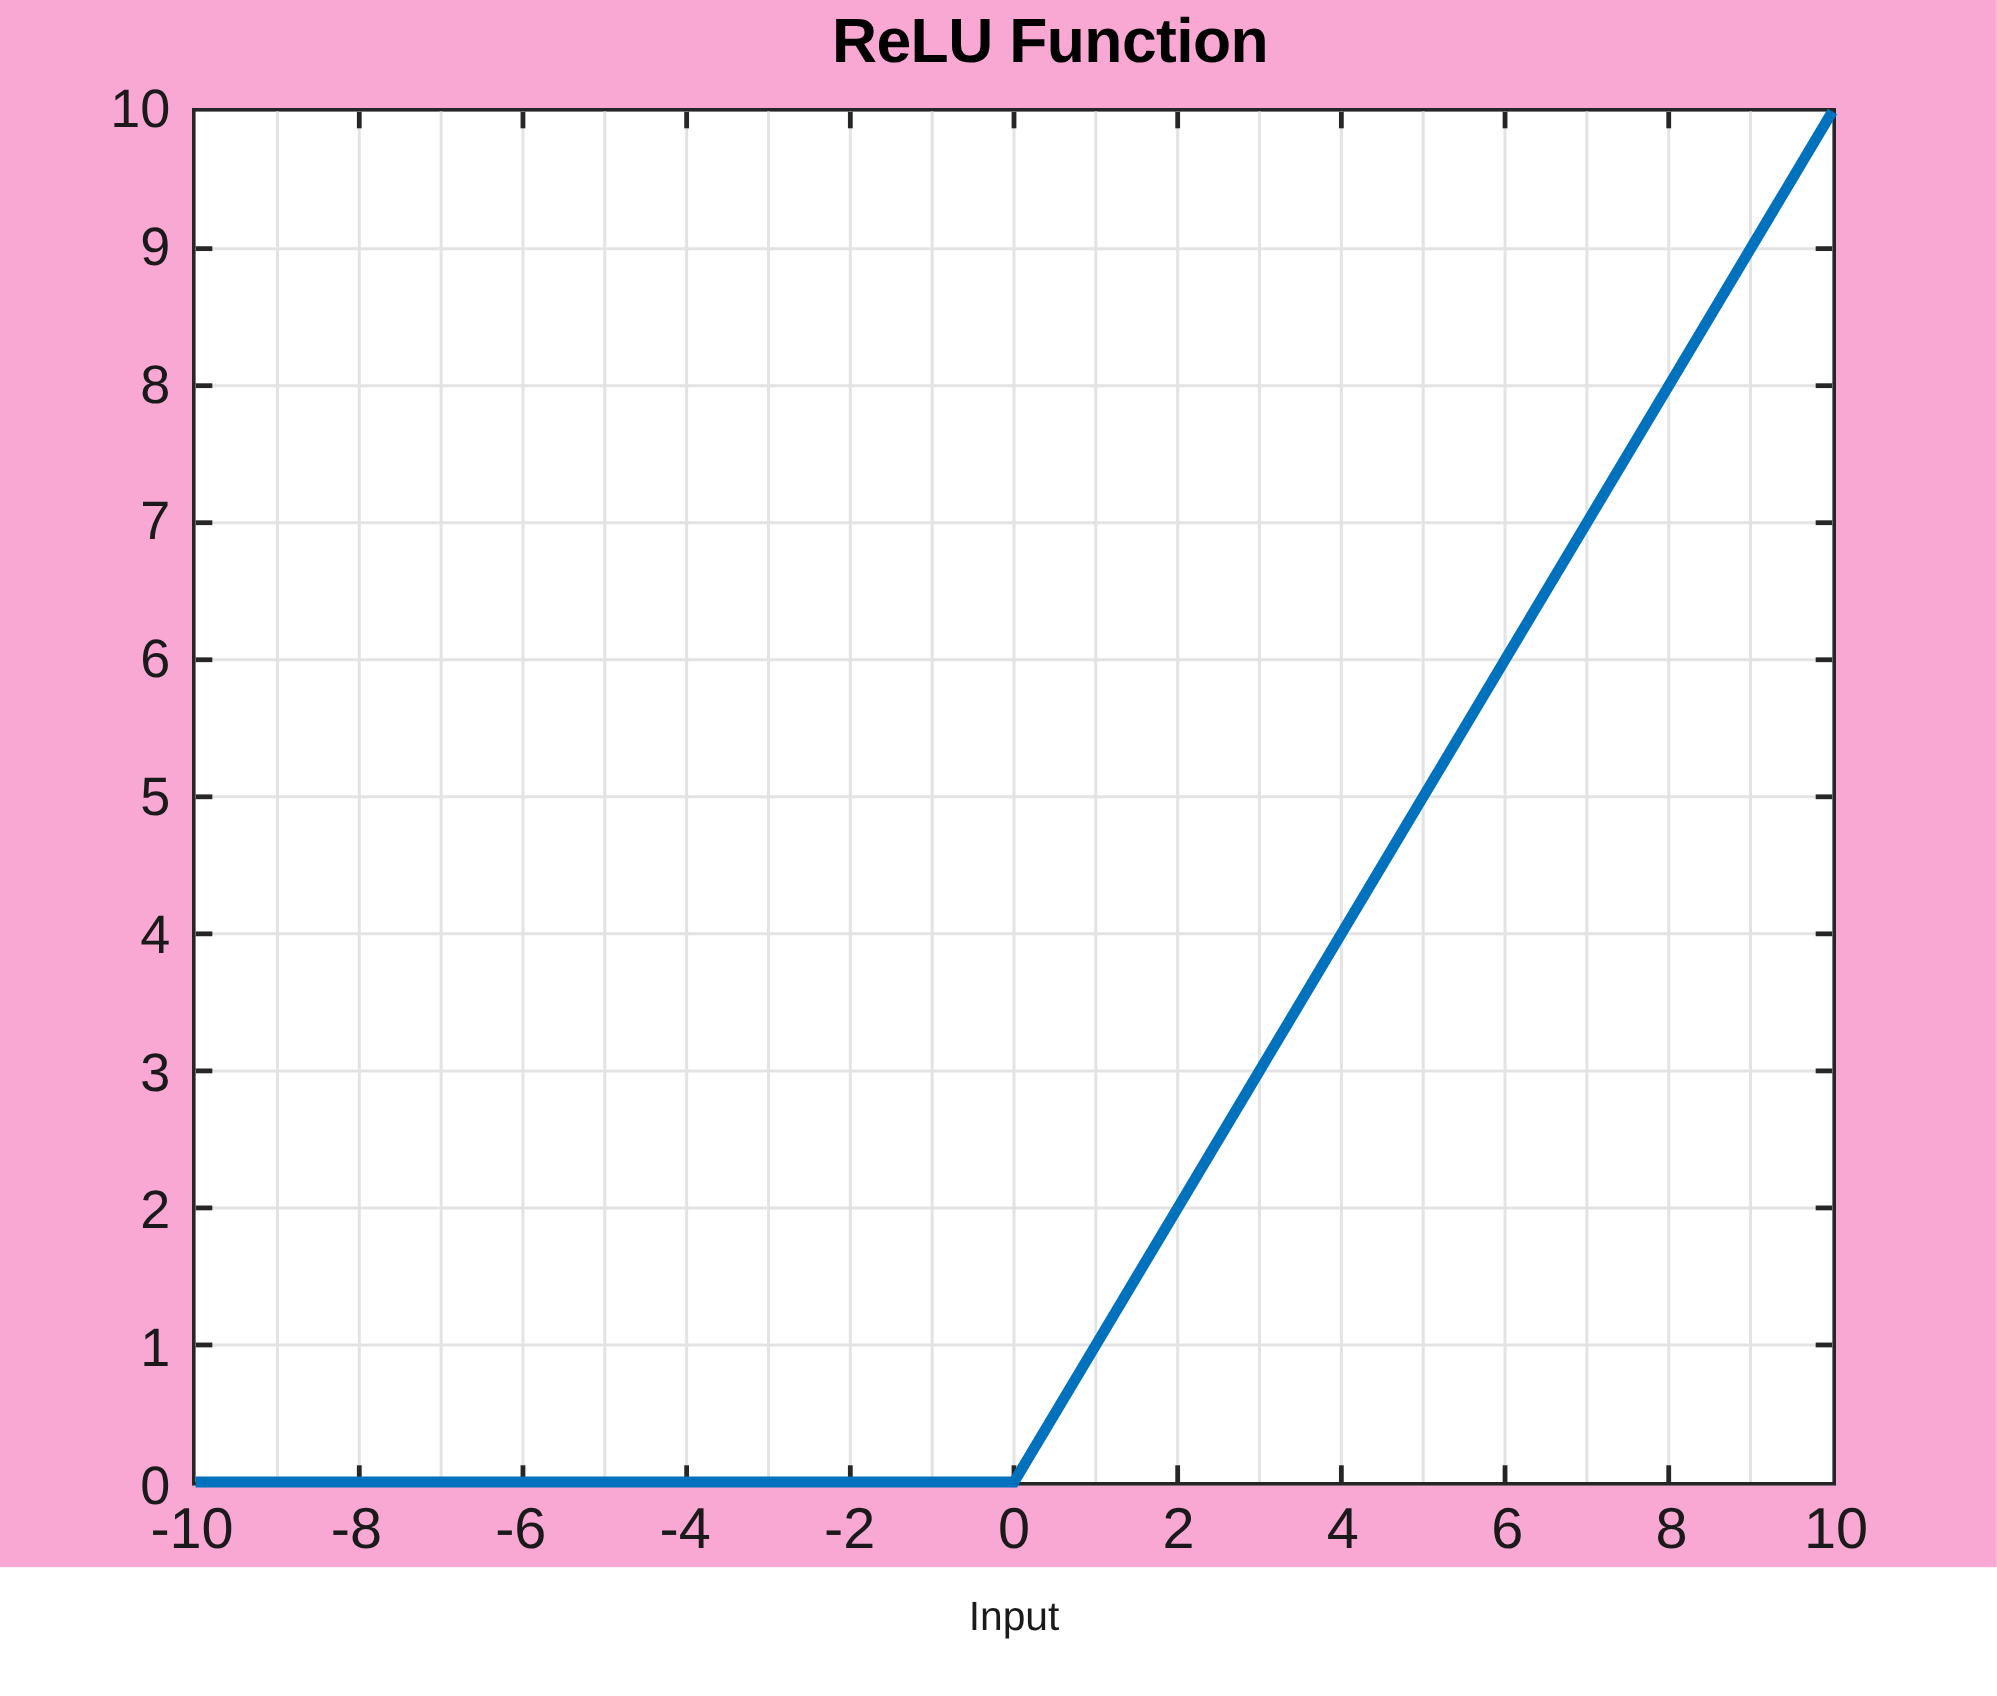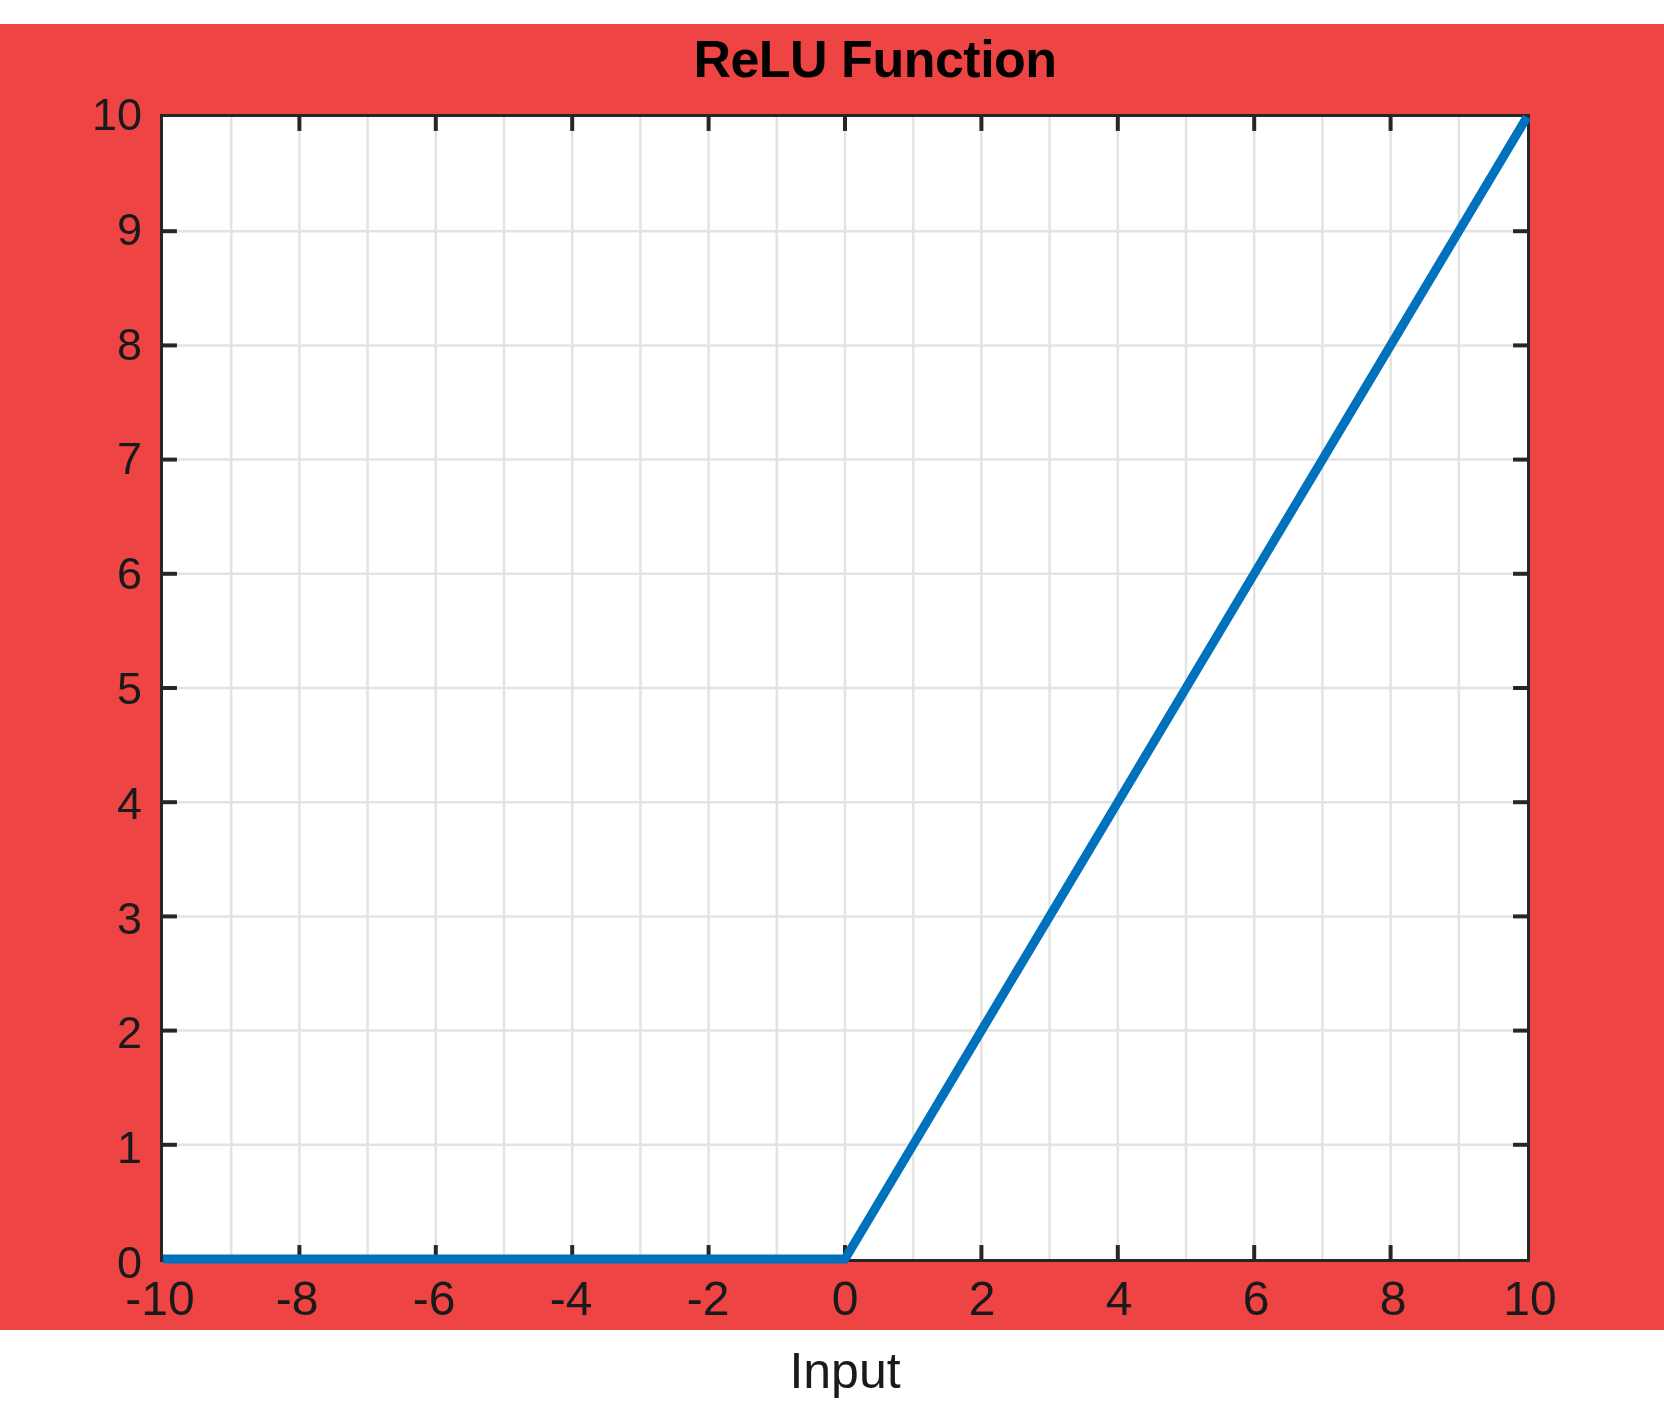--- a/index.html
+++ b/index.html
@@ -12,22 +12,21 @@
     height: 1413px;
     font-family: "Liberation Sans", sans-serif;
     color: #1a1a1a;
     overflow: hidden;
   }
 
   #figure {
     position: relative;
     width: 1664px;
     height: 1306px;
-    background: #ef4444;
-    margin-top: 24px;
+    background: #f9a8d4;
   }
 
   
   #chart-title {
     position: absolute;
     left: 160px;
     top: 4px;
     width: 1430px;
     text-align: center;
     font-size: 52px;
@@ -95,21 +94,21 @@
     height: 56px;
   }
 
   
   #xlabel {
     position: absolute;
     left: 160px;
     top: 1318px;
     width: 1370px;
     text-align: center;
-    font-size: 50px;
+    font-size: 34px;
     line-height: 58px;
     color: #1a1a1a;
     white-space: nowrap;
   }
 </style>
 </head>
 <body>
 
 <div id="figure">
 

